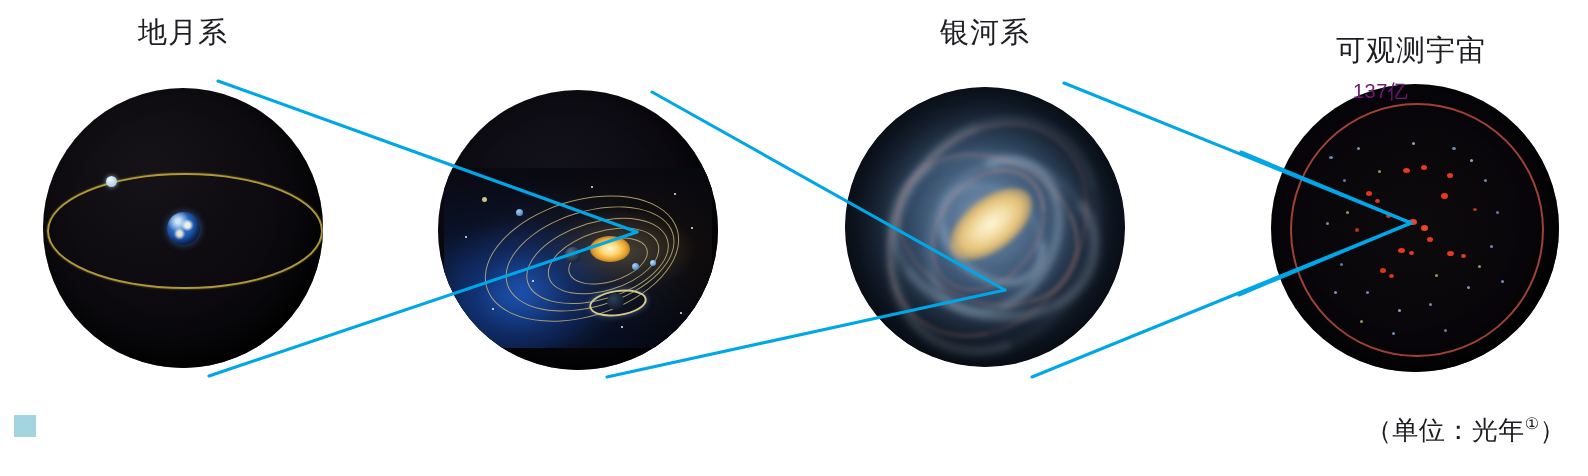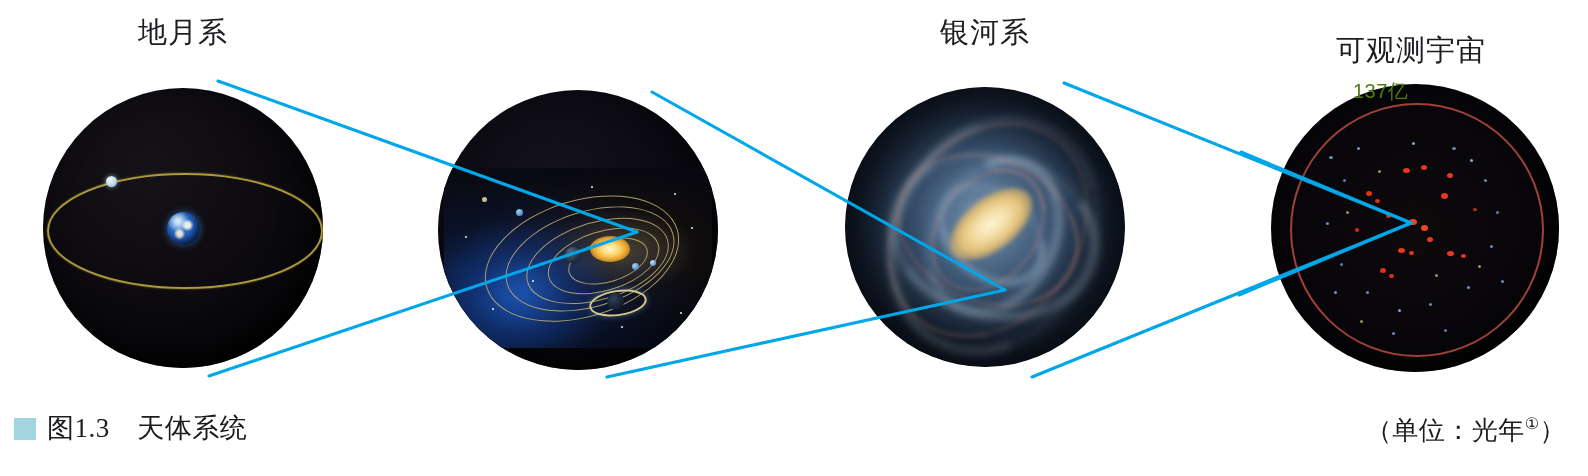--- a/index.html
+++ b/index.html
@@ -234,21 +234,21 @@
     opacity: .95;
   }
   .u-dot {
     position: absolute;
     border-radius: 50%;
   }
   .label-137 {
     position: absolute;
     font-family: "Liberation Sans", "DejaVu Sans", sans-serif;
     font-size: 20px;
-    color: #4d7c0f;
+    color: #701a75;
     white-space: nowrap;
     letter-spacing: .5px;
   }
 
   
   #connectors {
     position: absolute;
     left: 0;
     top: 0;
     width: 1588px;
@@ -414,20 +414,19 @@
       <path d="M 1064,83 L 1411,223"></path>
       <path d="M 1032,377 L 1411,223"></path>
 
       <path d="M 1411,223 L 1241,152"></path>
       <path d="M 1411,223 L 1239,295"></path>
     </g>
   </svg>
 
   <div class="caption-left">
     <span class="caption-marker"></span>
-    <span class="caption-text">图1.3　天体系统</span>
   </div>
 
   <div class="caption-right">
     <span>（单位：光年</span><span class="fn-mark">①</span><span>）</span>
   </div>
 
 </div>
 
 </body></html>

